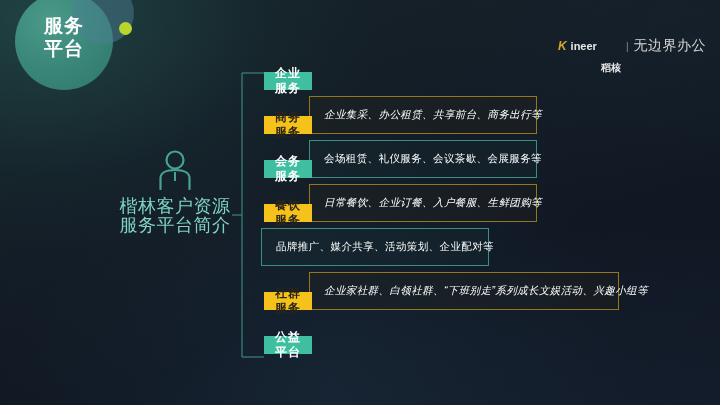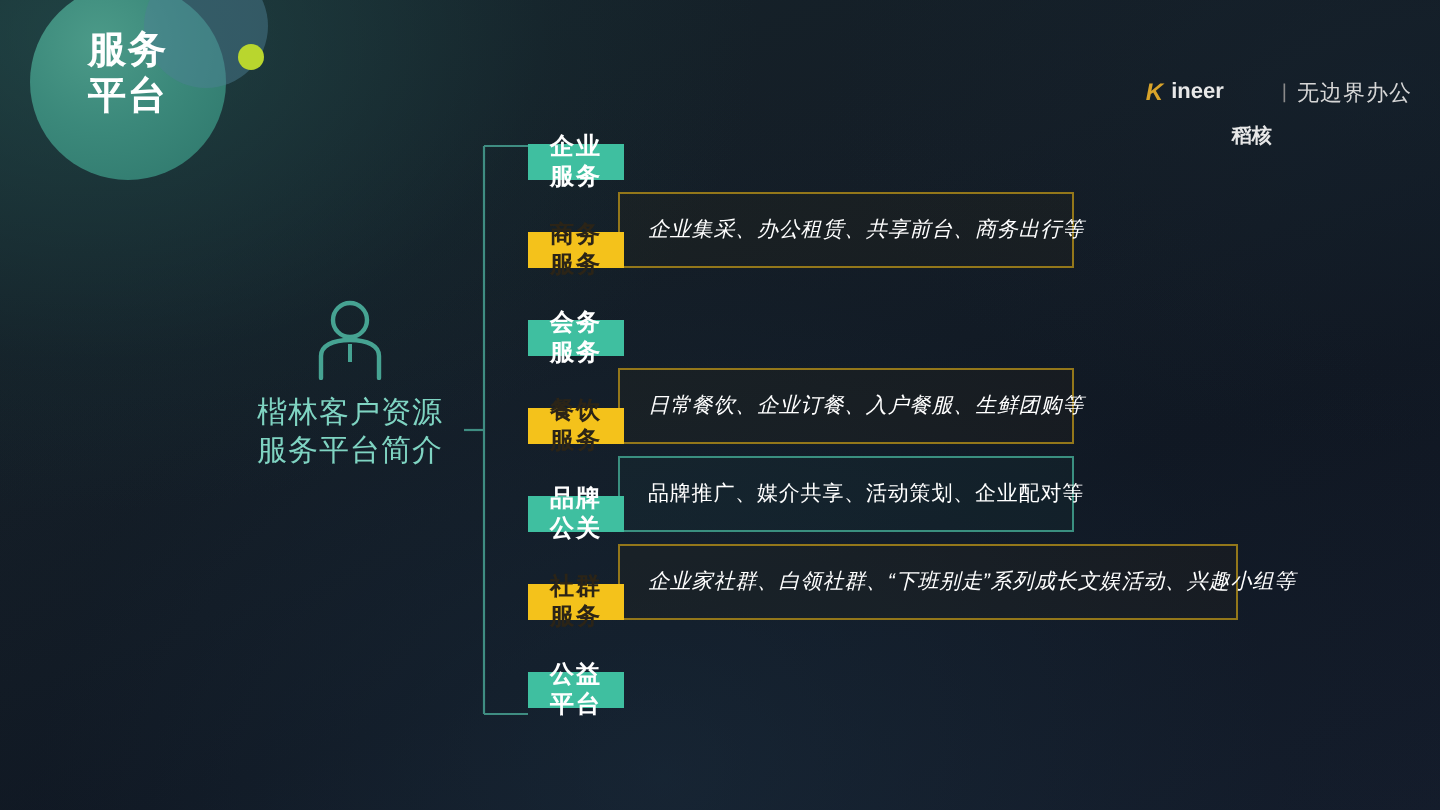--- a/index.html
+++ b/index.html
@@ -64,33 +64,33 @@
     display: flex;
     align-items: center;
     gap: 4px;
     font-size: 10px;
     white-space: nowrap;
   }
   .brand-k { color: #d8a32a; font-weight: bold; font-style: italic; font-size: 12px; }
   .brand-name { color: #e8e8e8; font-weight: bold; font-size: 11px; }
   .brand-cn { color: #e8e8e8; font-weight: bold; font-size: 10px; margin-top: 44px; }
   .brand-sep { color: #8a8a8a; margin: 0 1px; }
-  .brand-tag { color: #d6d6d6; font-size: 11px; letter-spacing: 0.5px; }
+  .brand-tag { color: #d6d6d6; font-size: 14px; letter-spacing: 0.5px; }
 
   
   .intro {
     position: absolute;
     left: 105px; top: 148px;
     width: 140px;
     text-align: center;
   }
   .intro-icon { display: block; margin: 0 auto 7px; }
   .intro-text {
     color: #7fd4c2;
-    font-size: 15px;
+    font-size: 18px;
     line-height: 19px;
     letter-spacing: 0.5px;
     white-space: pre-line;
   }
 
   
   .bracket { position: absolute; left: 232px; top: 55px; }
 
   
   .rows {
@@ -192,29 +192,28 @@
 服务</div>
       </div>
       <div class="row">
         <div class="badge gold">商务
 服务</div>
         <div class="desc gold" style="width: 228px;">企业集采、办公租赁、共享前台、商务出行等</div>
       </div>
       <div class="row">
         <div class="badge green">会务
 服务</div>
+        <div class="desc green" style="width: 228px;">会场租赁、礼仪服务、会议茶歇、会展服务等</div>
       </div>
       <div class="row">
         <div class="badge gold">餐饮
 服务</div>
         <div class="desc gold" style="width: 228px;">日常餐饮、企业订餐、入户餐服、生鲜团购等</div>
       </div>
       <div class="row">
-        <div class="badge green">品牌
-公关</div>
         <div class="desc green" style="width: 228px;">品牌推广、媒介共享、活动策划、企业配对等</div>
       </div>
       <div class="row">
         <div class="badge gold">社群
 服务</div>
         <div class="desc gold" style="width: 310px;">企业家社群、白领社群、“下班别走”系列成长文娱活动、兴趣小组等</div>
       </div>
       <div class="row">
         <div class="badge green">公益
 平台</div>

